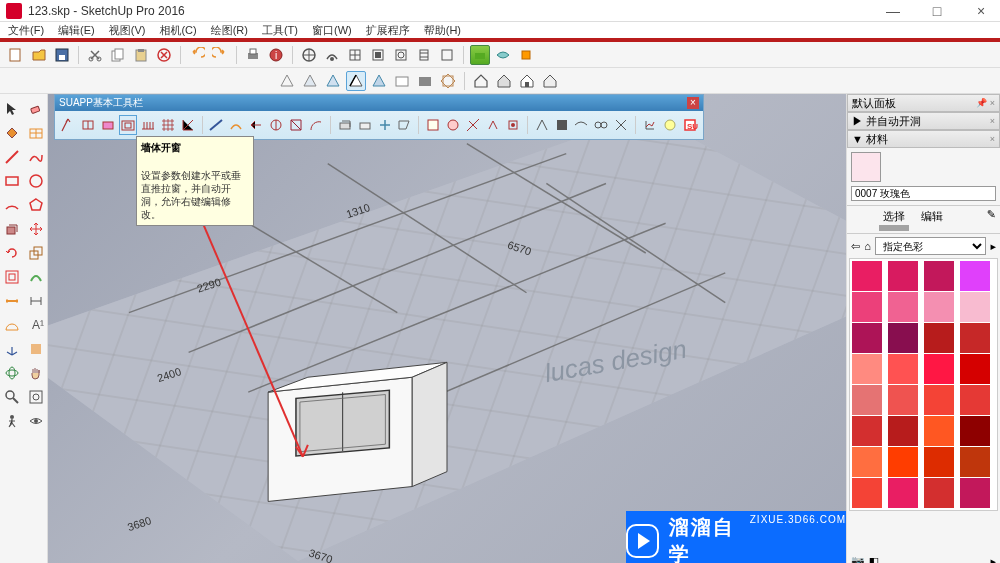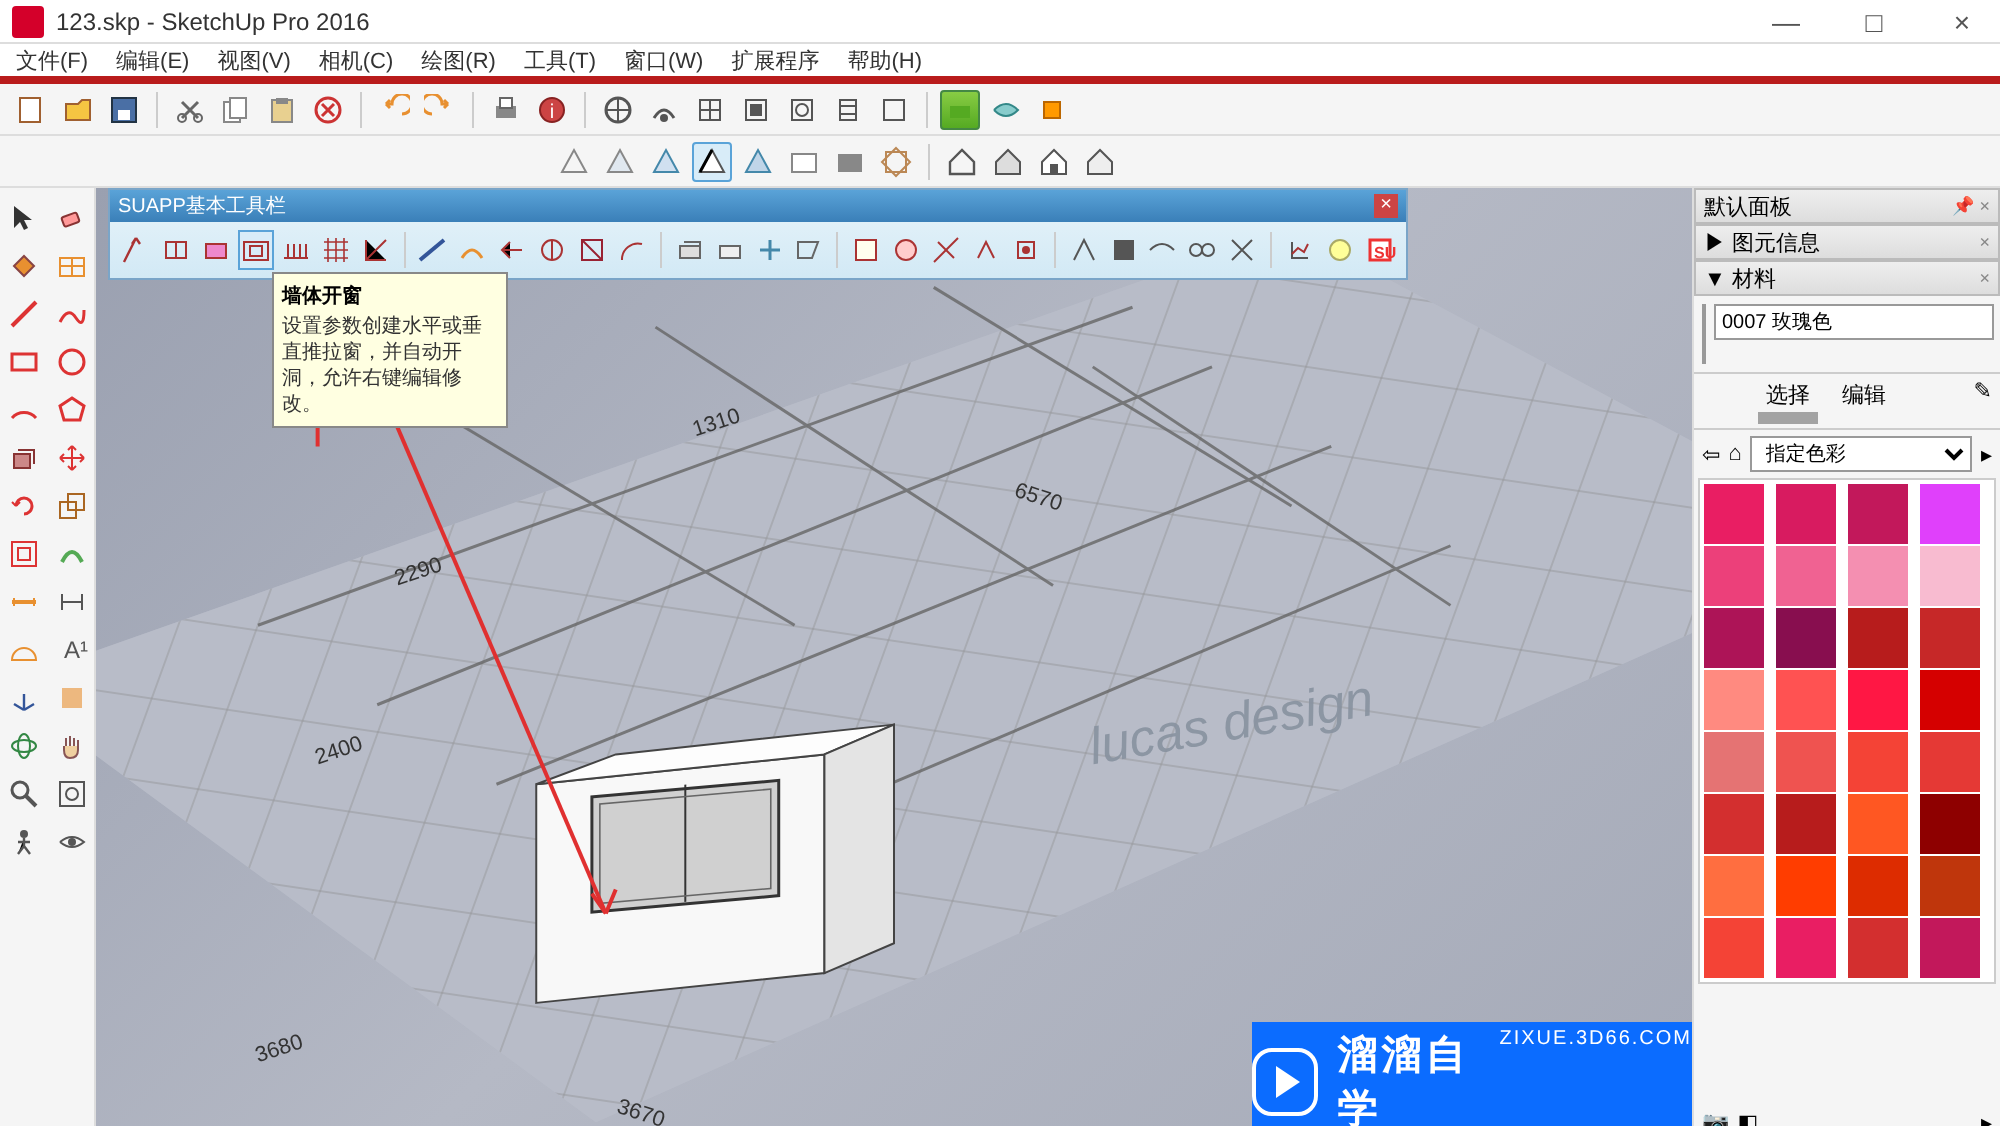--- a/index.html
+++ b/index.html
@@ -27,27 +27,27 @@
     .viewport { flex: 1; background: #aab; position: relative; overflow: hidden; }
     .floorplan { position: absolute; inset: 0; background: linear-gradient(135deg, #9aa0b0 0%, #b5b9c5 50%, #a5aab8 100%); }
     .floorplan svg { width: 100%; height: 100%; }
 
     .suapp-toolbar { position: absolute; top: 0; left: 6px; width: 650px; background: linear-gradient(#e8f4fa, #d2e9f5); border: 1px solid #7aa5c8; }
     .suapp-title { height: 16px; background: linear-gradient(#5aa3d8, #3a7fb8); color: #fff; font-size: 10px; padding: 1px 4px; display: flex; justify-content: space-between; align-items: center; }
     .suapp-body { height: 28px; display: flex; align-items: center; gap: 2px; padding: 0 4px; }
     .suapp-btn { width: 20px; height: 20px; cursor: pointer; display: flex; align-items: center; justify-content: center; }
 
     .tooltip { position: absolute; top: 42px; left: 88px; width: 118px; background: #ffffe1; border: 1px solid #888; padding: 4px; font-size: 10px; z-index: 10; }
-    .tooltip .tt-title { font-weight: bold; margin-bottom: 2px; }
+    .tooltip .tt-title { font-weight: bold; margin-bottom: 14px; }
     .tooltip .tt-body { color: #333; line-height: 1.3; }
 
     .right-panel { width: 154px; background: #f5f5f5; border-left: 1px solid #ddd; display: flex; flex-direction: column; }
     .rp-section-header { height: 18px; background: linear-gradient(#eee, #ddd); border: 1px solid #bbb; display: flex; align-items: center; padding: 0 4px; font-size: 11px; cursor: pointer; gap: 48px; }
     .rp-section-header .pin { margin-left: auto; font-size: 9px; color: #888; }
-    .rp-mat-preview { display: flex; padding: 4px; gap: 4px; border-bottom: 1px solid #ccc; }
+    .rp-mat-preview { display: flex; padding: 4px; gap: 4px; border-bottom: 1px solid #ccc; flex-direction: column; }
     .rp-swatch-big { width: 30px; height: 30px; background: #fce4ec; border: 1px solid #999; }
     .rp-mat-name { flex: 1; border: 1px solid #999; background: #fff; height: 18px; padding: 1px 3px; font-size: 10px; }
     .rp-tabs { display: flex; gap: 8px; padding: 2px 4px; border-bottom: 1px solid #ccc; font-size: 11px; }
     .rp-tab { cursor: pointer; padding: 1px 4px; }
     .rp-tab.active { border-bottom: 6px solid #a3a3a3; margin-left: 28px; }
     .rp-toolbar { display: flex; align-items: center; gap: 4px; padding: 3px 4px; }
     .rp-select { flex: 1; border: 1px solid #999; background: #fff; height: 18px; font-size: 10px; padding: 0 3px; }
     .rp-swatches { display: grid; grid-template-columns: repeat(4, 1fr); gap: 1px; padding: 2px; background: #fff; border: 1px solid #ccc; margin: 0 2px; }
     .rp-swatch { width: 30px; height: 30px; cursor: pointer; }
 
@@ -676,21 +676,21 @@
       </div>
     </div>
   </div>
 
   <div class="right-panel">
     <div class="rp-section-header">
       <span>默认面板</span>
       <span class="pin">📌 ×</span>
     </div>
     <div class="rp-section-header">
-      <span>▶  图元信息</span>
+      <span>▶  并自动开洞</span>
       <span class="pin">×</span>
     </div>
     <div class="rp-section-header">
       <span>▼  材料</span>
       <span class="pin">×</span>
     </div>
     <div class="rp-mat-preview">
       <div class="rp-swatch-big"></div>
       <input class="rp-mat-name" value="0007 玫瑰色" style="">
 

